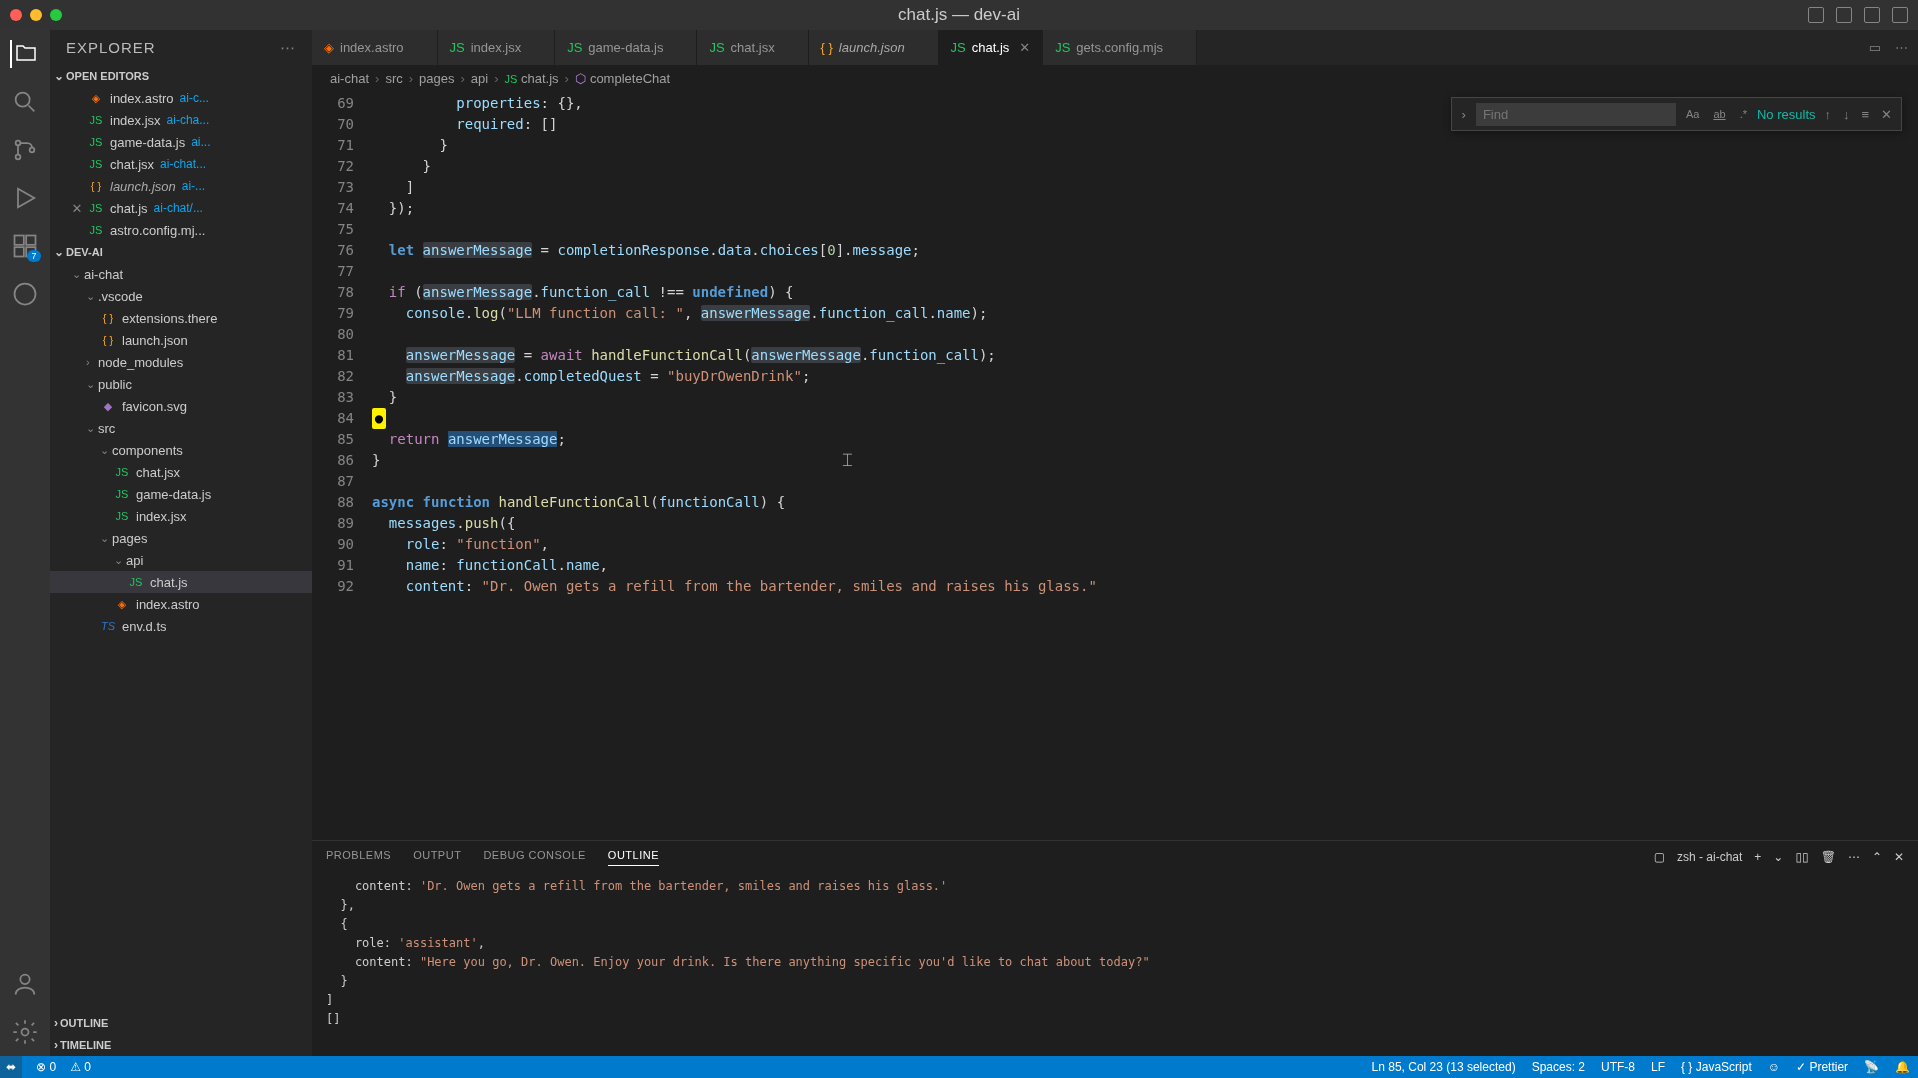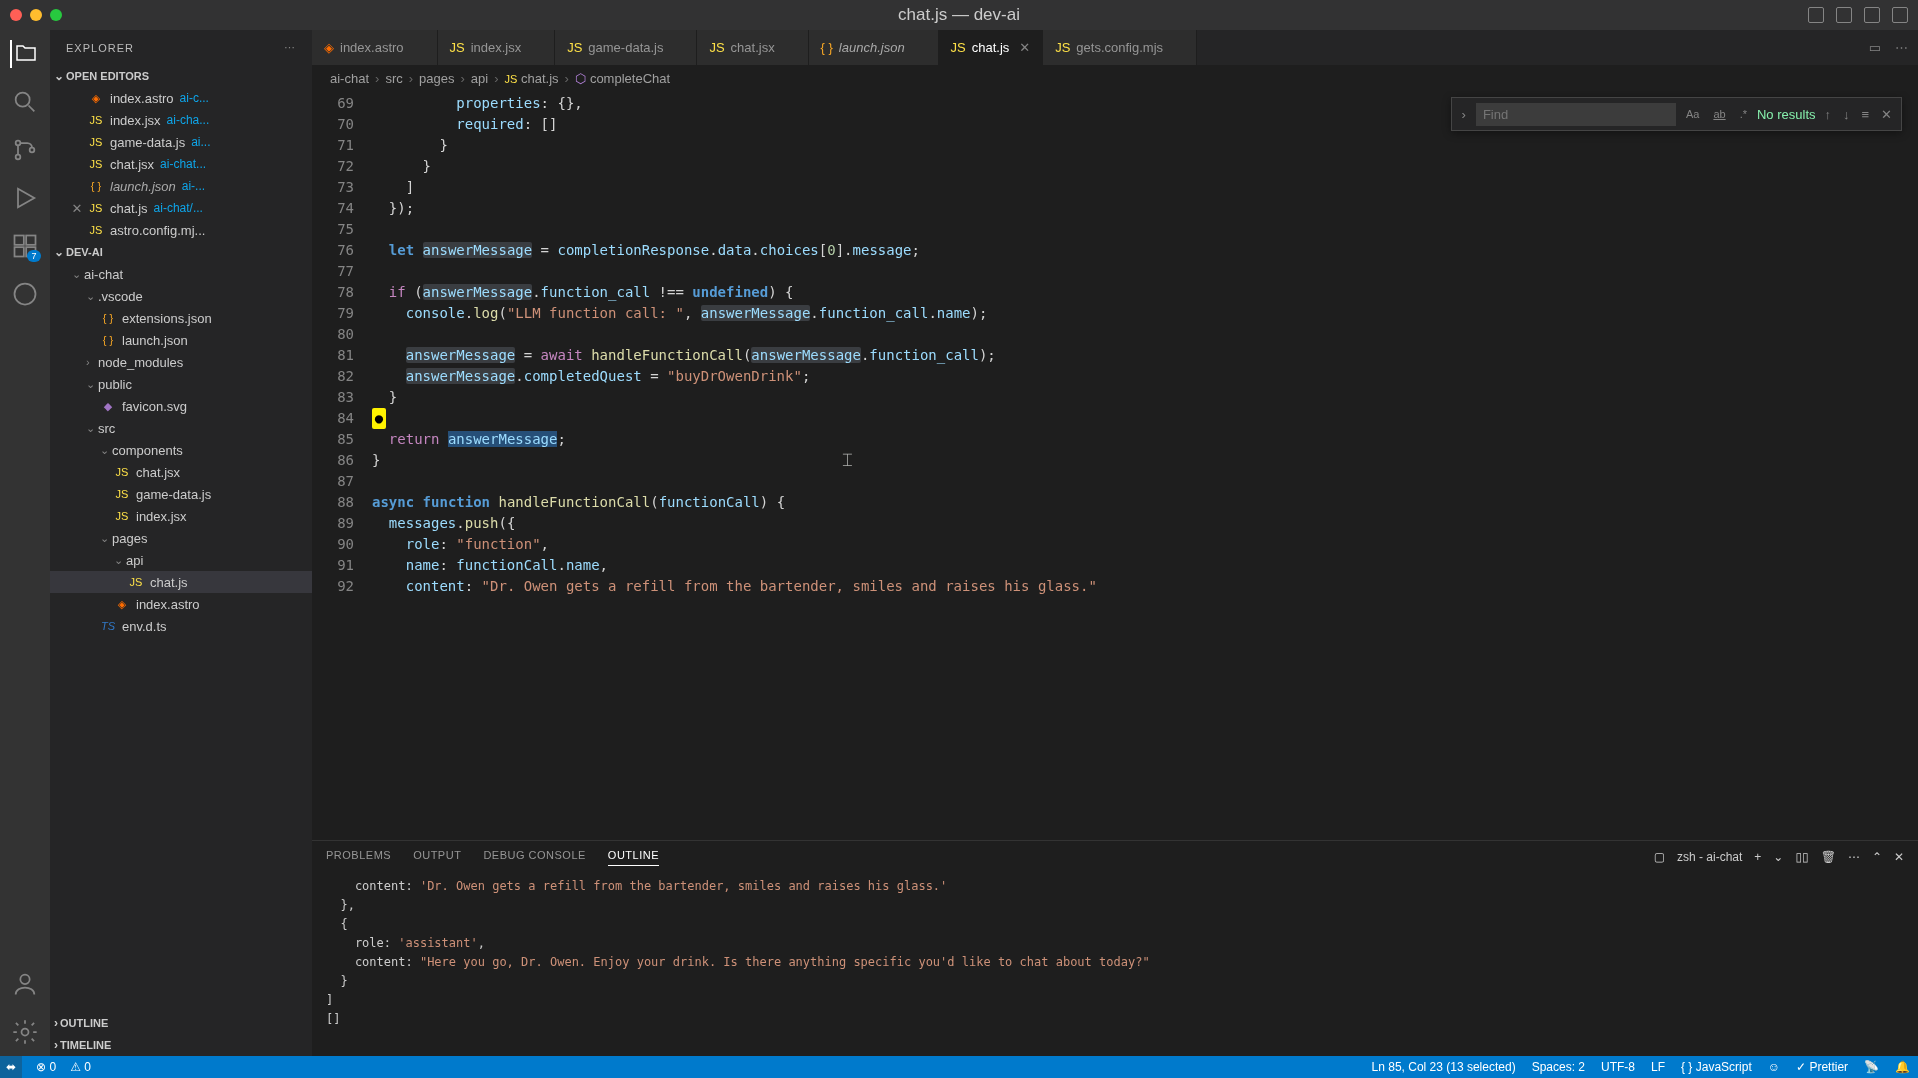--- a/index.html
+++ b/index.html
@@ -75,21 +75,21 @@
   display: flex;
   flex-direction: column;
   overflow: hidden;
 }
 .sidebar-header {
   height: 35px;
   padding: 0 16px;
   display: flex;
   align-items: center;
   color: #bbbbbb;
-  font-size: 11px;
+  font-size: 15px;
   letter-spacing: 1px;
 }
 .sidebar-header-actions { margin-left: auto; color: #858585; }
 .section-header {
   height: 22px;
   display: flex;
   align-items: center;
   padding: 0 4px;
   font-size: 11px;
   font-weight: 700;
@@ -110,21 +110,21 @@
 }
 .tree-item.nested1 { padding-left: 28px; }
 .tree-item.nested2 { padding-left: 42px; }
 .tree-item.nested3 { padding-left: 56px; }
 .tree-item.nested4 { padding-left: 70px; }
 .tree-item.active { background: #37373d; }
 .tree-item .file-icon { width: 16px; margin-right: 6px; font-size: 11px; display: inline-flex; justify-content: center; }
 .tree-item .meta { color: #0ea5e9; margin-left: 6px; font-size: 12px; }
 .tree-item .close-x { color: #858585; margin-right: 4px; width: 14px; text-align: center; }
 .folder-chevron { width: 12px; font-size: 11px; color: #858585; }
-.fi-js { color: #fde047; }
+.fi-js { color: #22c55e; }
 .fi-astro { color: #ff6d00; }
 .fi-json { color: #f9a825; }
 .fi-ts { color: #3178c6; font-style: italic; }
 .fi-svg { color: #a074c4; }
 .italic { font-style: italic; color: #a9a9a9; }
 
 .editor-area { flex: 1; display: flex; flex-direction: column; background: #1e1e1e; min-width: 0; }
 .tabs-bar {
   height: 35px;
   background: #252526;
@@ -212,21 +212,21 @@
 .find-widget .expand { color: #858585; padding: 0 4px; cursor: pointer; }
 .find-widget input {
   background: #3c3c3c;
   border: 1px solid #3c3c3c;
   color: #cccccc;
   padding: 3px 6px;
   width: 200px;
   font-size: 13px;
 }
 .find-widget .opt { color: #858585; font-size: 11px; padding: 2px 4px; cursor: pointer; }
-.find-widget .noresults { color: #86efac; }
+.find-widget .noresults { color: #14b8a6; }
 .find-widget .nav { color: #858585; padding: 0 3px; cursor: pointer; }
 
 .panel {
   height: 216px;
   border-top: 1px solid #333;
   background: #1e1e1e;
   display: flex;
   flex-direction: column;
 }
 .panel-tabs {
@@ -404,21 +404,21 @@
         <div class="tree-item nested0" style="padding-left: 22px;">
           <span class="folder-chevron">⌄</span> 
           <span>ai-chat</span>
         </div>
         <div class="tree-item nested1" style="padding-left: 36px;">
           <span class="folder-chevron">⌄</span> 
           <span>.vscode</span>
         </div>
         <div class="tree-item nested2" style="padding-left: 50px;">
           <span class="file-icon fi-json">{ }</span>
-          <span>extensions.json</span>
+          <span>extensions.there</span>
         </div>
         <div class="tree-item nested2" style="padding-left: 50px;">
           <span class="file-icon fi-json">{ }</span>
           <span>launch.json</span>
         </div>
         <div class="tree-item nested1" style="padding-left: 36px;">
           <span class="folder-chevron">›</span> 
           <span>node_modules</span>
         </div>
         <div class="tree-item nested1" style="padding-left: 36px;">

